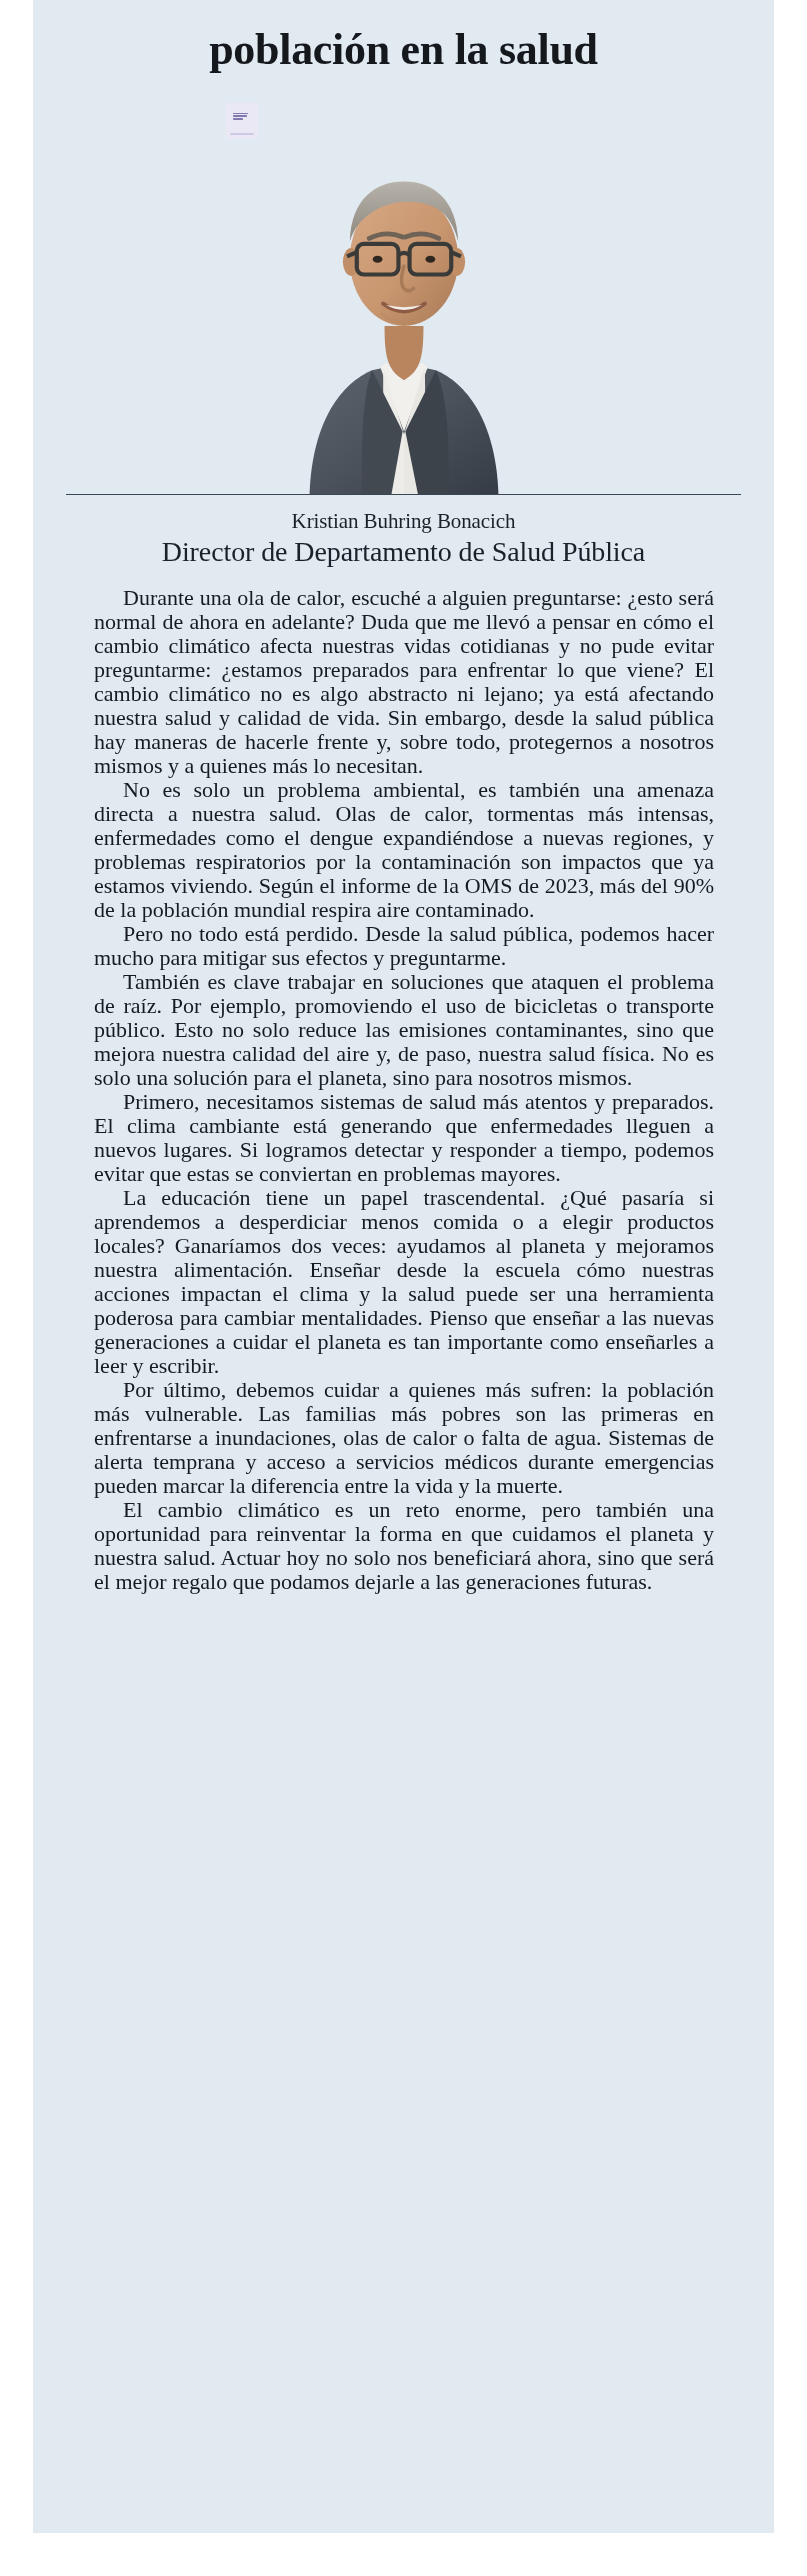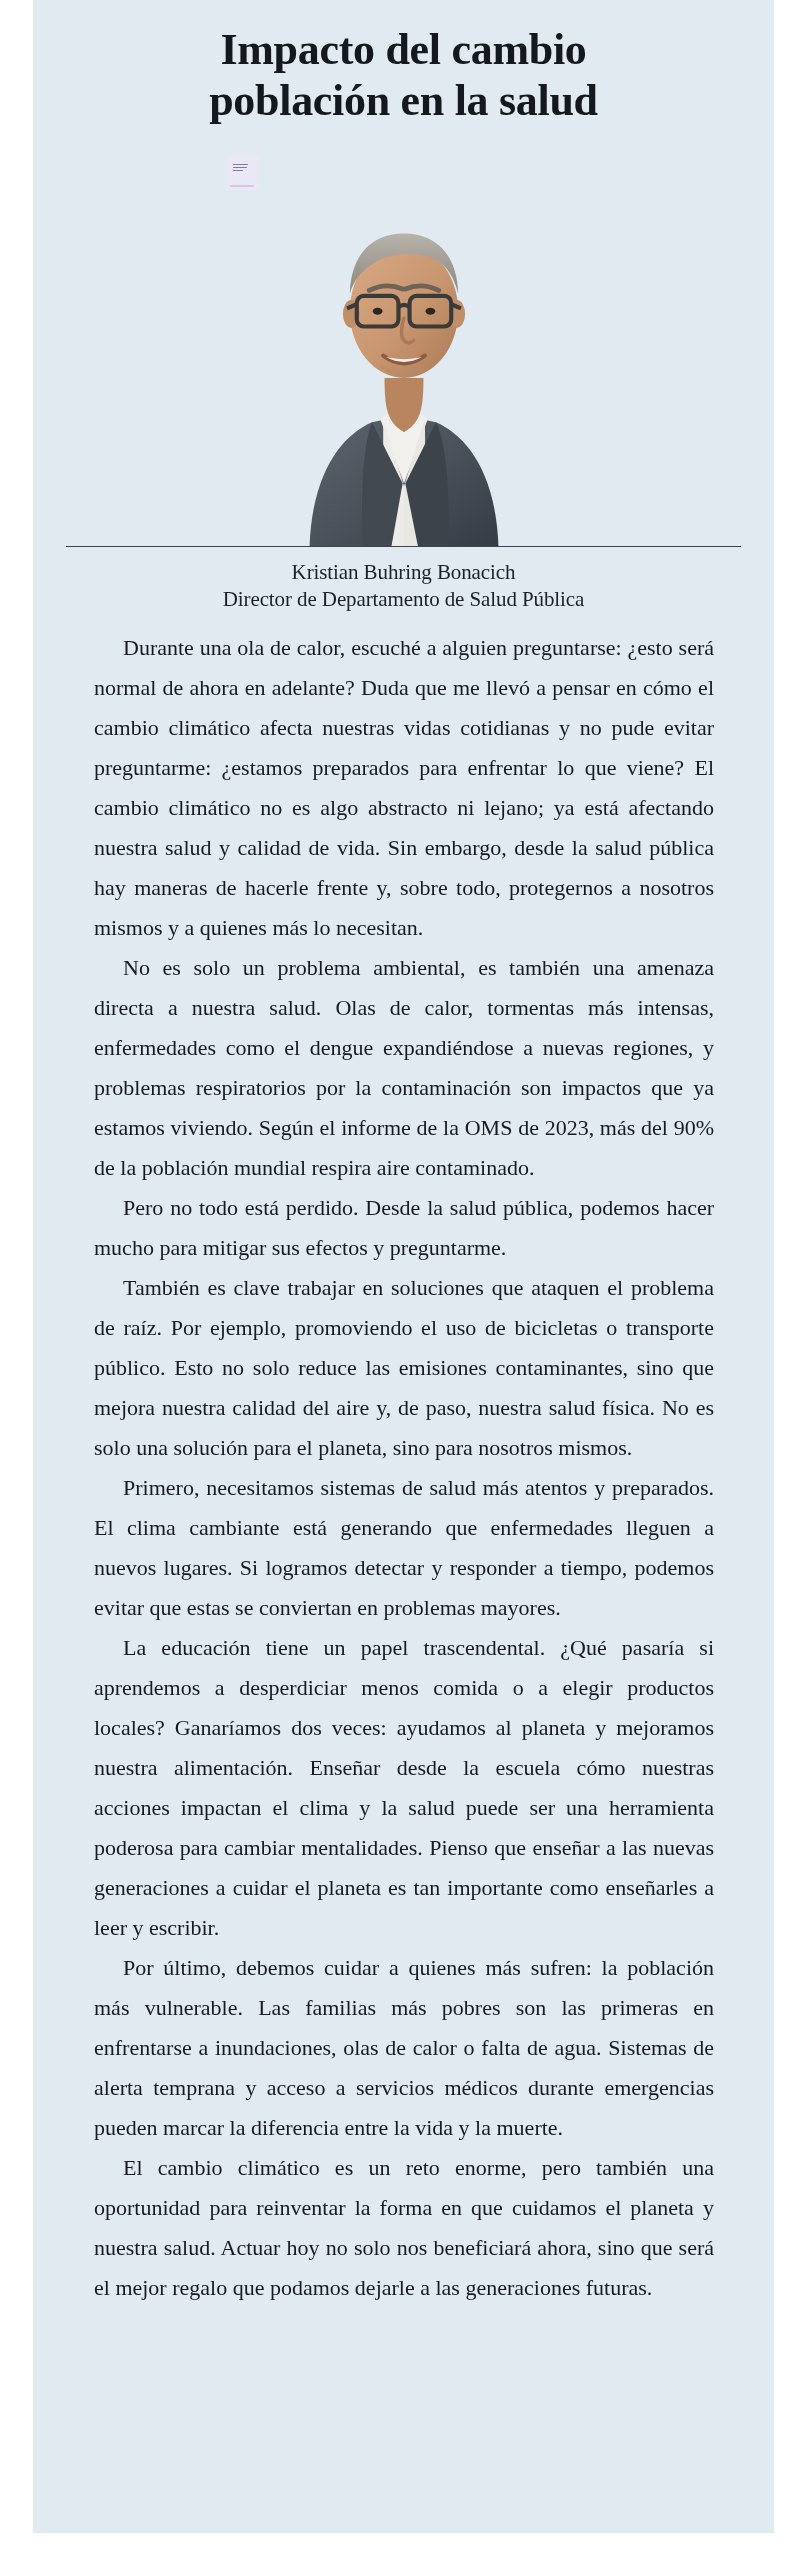--- a/index.html
+++ b/index.html
@@ -115,50 +115,49 @@
   .byline-name {
     font-family: "Liberation Serif", serif;
     font-weight: normal;
     font-size: 21px;
     line-height: 1.26;
     letter-spacing: -0.1px;
   }
   .byline-line {
     font-family: "Liberation Serif", serif;
     font-weight: normal;
-    font-size: 21px;
+    font-size: 28px;
     line-height: 1.3;
     letter-spacing: -0.1px;
   }
 
   
   .body-copy {
     padding: 15.3px 60px 0 61px;
     color: #161b22;
     font-family: "Liberation Serif", serif;
     font-size: 22px;
-    line-height: 40px;
+    line-height: 24px;
     text-align: justify;
     text-justify: inter-word;
     hyphens: auto;
     -webkit-hyphens: auto;
   }
   .body-copy p {
     margin: 0;
     text-indent: 29px;
   }
 </style>
 </head>
 <body>
 
 <div class="page">
   <div class="article-card">
 
     <h1 class="headline">
-      <span class="hl-line">Impacto del cambio</span>
       <span class="hl-line">población en la salud</span>
     </h1>
 
     <div class="portrait-zone">
 
       <div class="watermark">
         <div class="wm-bars">
           <i></i>
             <i></i>
             <i></i>

